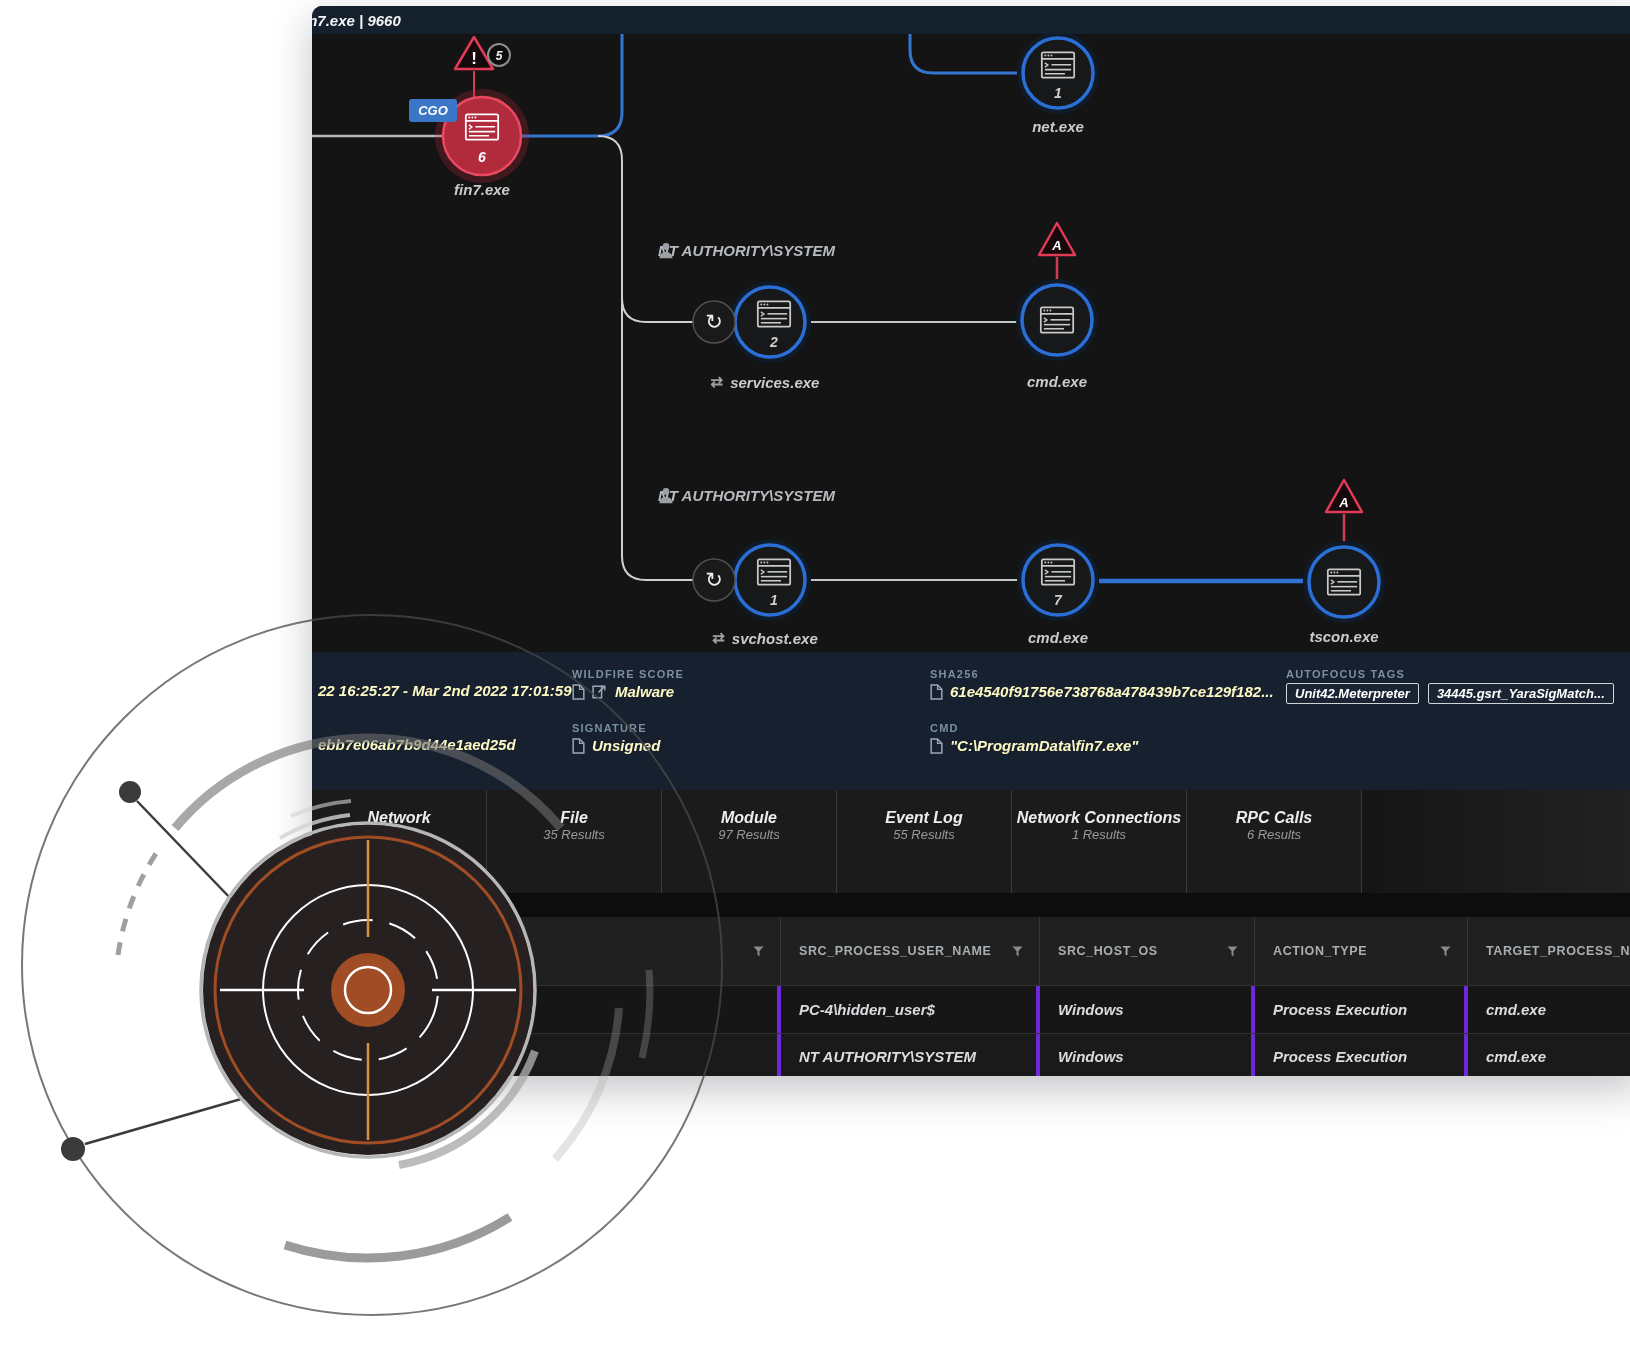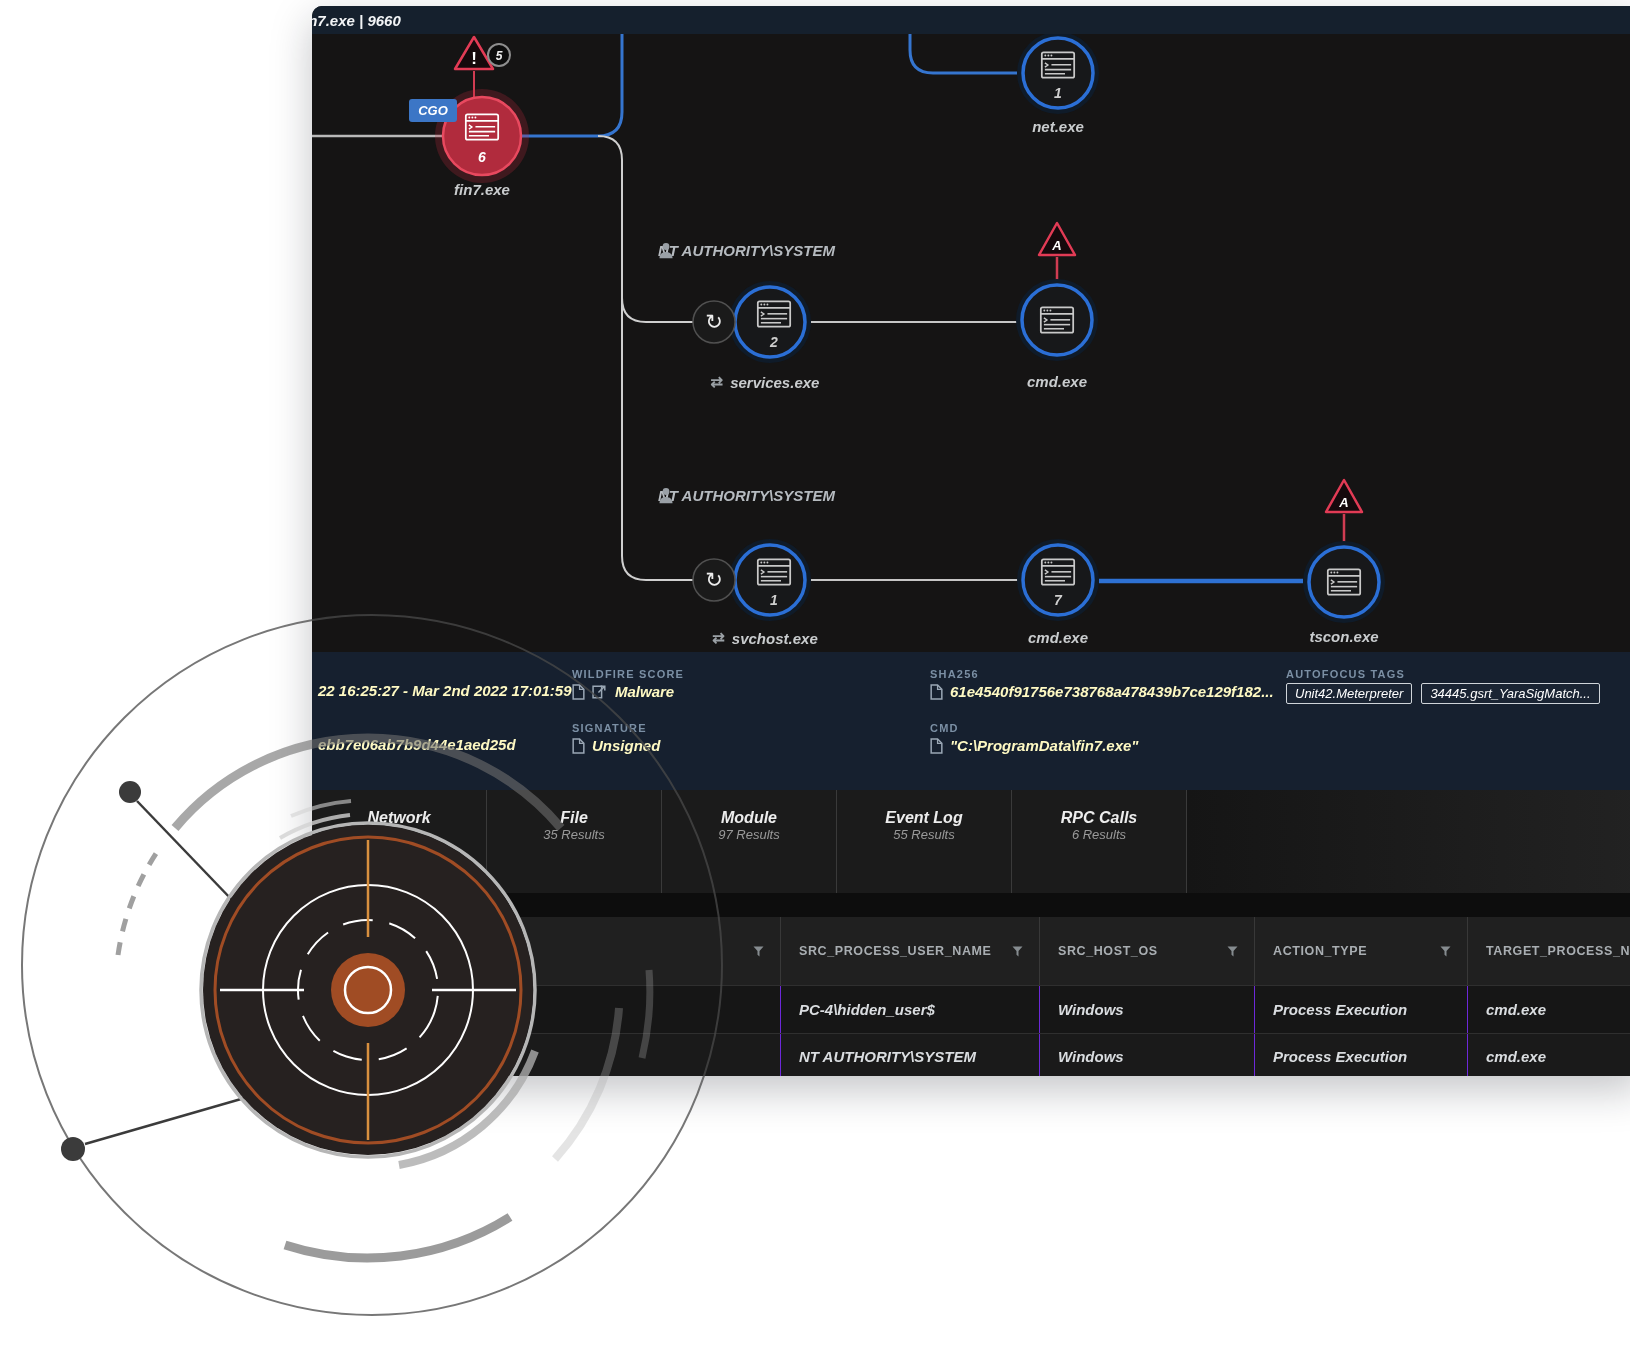--- a/index.html
+++ b/index.html
@@ -23,39 +23,39 @@
   .user-row svg{flex:0 0 auto;}
 
   
   .details{position:absolute;top:646px;left:0;width:1330px;height:138px;background:#16202f;}
   .d-label{position:absolute;color:#7b8fa4;font-size:11px;font-weight:bold;letter-spacing:1.2px;}
   .d-value{position:absolute;color:#fef9c3;font-weight:bold;font-style:italic;font-size:15px;
            display:flex;gap:7px;align-items:center;white-space:nowrap;}
   .d-value svg{flex:0 0 auto;}
   .tags-row{position:absolute;display:flex;gap:9px;align-items:center;}
   .tag-chip{border:1.5px solid #cfd4d9;border-radius:2px;padding:2px 8px;color:#fff;
-            font-weight:normal;font-style:italic;font-size:13px;white-space:nowrap;background:rgba(255,255,255,0.02);}
+            font-weight:bold;font-style:italic;font-size:13px;white-space:nowrap;background:rgba(255,255,255,0.02);}
 
   
   .tabs{position:absolute;top:784px;left:0;width:1330px;height:103px;background:#1b1b1b;display:flex;}
   .tab{width:175px;box-sizing:border-box;border-right:1px solid #3a3a3a;text-align:center;padding-top:19px;cursor:pointer;}
   .tab-label{color:#ededed;font-weight:bold;font-style:italic;font-size:16px;}
   .tab-results{color:#9a9a9a;font-style:italic;font-size:13px;min-height:15px;}
   .tabs-more{flex:1;position:relative;background:linear-gradient(90deg,#151515,#222222);}
 
   
   .gapband{position:absolute;top:887px;left:0;width:1330px;height:24px;background:#0d0d0d;}
   .table{position:absolute;top:911px;left:0;width:1330px;}
   .trow{display:grid;grid-template-columns:469px 259px 215px 213px 1fr;}
   .thead{height:68px;background:#202020;}
   .thead .tcell{color:#a9aeb2;font-weight:bold;font-size:12.5px;letter-spacing:.6px;border-right:1px solid #383838;
                 display:flex;align-items:center;justify-content:space-between;padding:0 16px 0 18px;box-sizing:border-box;}
   .tbody-row{height:47px;background:#161616;border-top:1px solid #2f2f2f;}
   .tbody-row.alt{background:#1a1a1a;height:44px;}
-  .tbody-row .tcell{color:#dadde0;font-weight:bold;font-style:italic;font-size:15px;border-right:1px solid #6d28d9;
+  .tbody-row .tcell{color:#dadde0;font-weight:bold;font-style:italic;font-size:15px;border-right:4px solid #6d28d9;
                     display:flex;align-items:center;padding:0 18px;box-sizing:border-box;white-space:nowrap;overflow:hidden;}
 
   
   .decor{position:absolute;left:0;top:0;z-index:20;pointer-events:none;}
 </style>
 </head>
 <body>
 
 <div class="page">
 
@@ -279,20 +279,24 @@
         </div>
       <div class="tab">
           <div class="tab-label">Module</div>
           <div class="tab-results">97 Results</div>
         </div>
       <div class="tab">
           <div class="tab-label">Event Log</div>
           <div class="tab-results">55 Results</div>
         </div>
       <div class="tab">
+          <div class="tab-label">Network Connections</div>
+          <div class="tab-results">1 Results</div>
+        </div>
+      <div class="tab">
           <div class="tab-label">RPC Calls</div>
           <div class="tab-results">6 Results</div>
         </div>
       <div class="tabs-more">
         
       </div>
     </div>
 
     <div class="gapband"></div>
 

